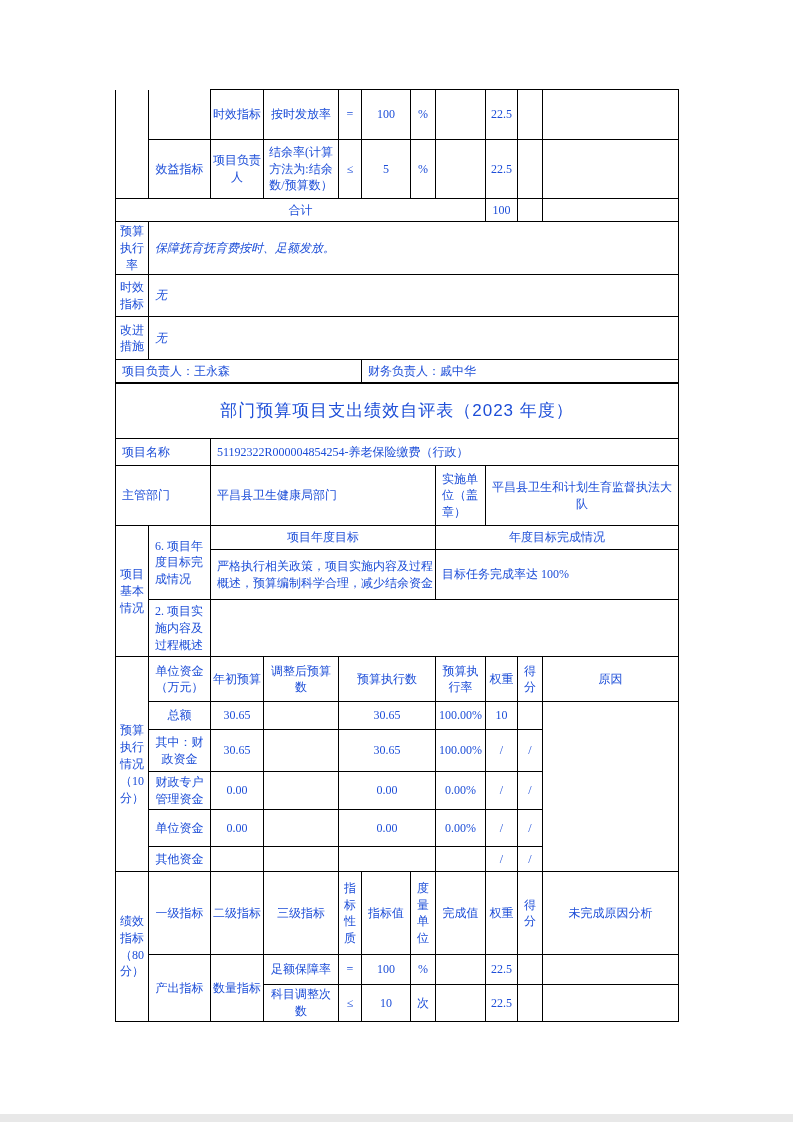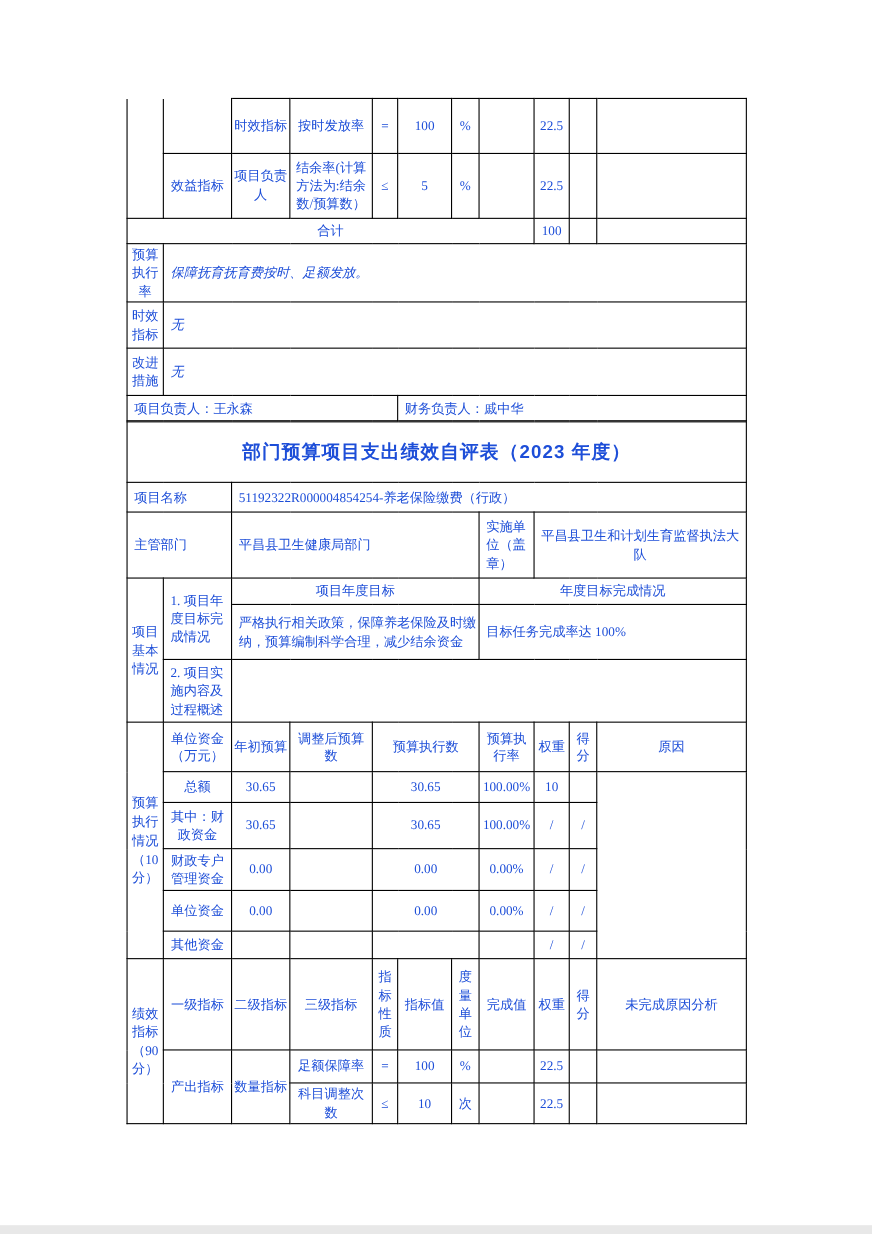--- a/index.html
+++ b/index.html
@@ -13,21 +13,21 @@
   td {
     border:1px solid #000; font-size:12px; text-align:center;
     vertical-align:middle; padding:1px 2px; word-break:break-all;
     line-height:1.4; overflow:hidden;
   }
   td.left  { text-align:left; padding-left:6px; }
   td.ital  { font-style:italic; }
   td.no-top{ border-top:none; }
   .title-cell {
     font-family:"Liberation Sans","DejaVu Sans",sans-serif;
-    font-size:17px; font-weight:bold; letter-spacing:1px;
+    font-size:17px; font-weight:normal; letter-spacing:1px;
   }
   .pageno {
     position:absolute; top:1025px; left:0; width:793px;
     text-align:center; font-size:12px;
     font-family:"Liberation Serif","DejaVu Serif",serif;
   }
 </style>
 </head>
 <body>
 
@@ -122,26 +122,26 @@
         <td colspan="9" class="left">51192322R000004854254-养老保险缴费（行政）</td>
       </tr>
       <tr style="height:60px">
         <td colspan="2" class="left">主管部门</td>
         <td colspan="5" class="left">平昌县卫生健康局部门</td>
         <td class="left">实施单位（盖章）</td>
         <td colspan="3">平昌县卫生和计划生育监督执法大队</td>
       </tr>
       <tr style="height:24px">
         <td rowspan="3">项目基本情况</td>
-        <td rowspan="2" class="left">1. 项目年度目标完成情况</td>
+        <td rowspan="2" class="left">6. 项目年度目标完成情况</td>
         <td colspan="5">项目年度目标</td>
         <td colspan="4">年度目标完成情况</td>
       </tr>
       <tr style="height:50px">
-        <td colspan="5" class="left">严格执行相关政策，保障养老保险及时缴纳，预算编制科学合理，减少结余资金</td>
+        <td colspan="5" class="left">严格执行相关政策，项目实施内容及过程概述，预算编制科学合理，减少结余资金</td>
         <td colspan="4" class="left">目标任务完成率达 100%</td>
       </tr>
       <tr style="height:57px">
         <td class="left">2. 项目实施内容及过程概述</td>
         <td colspan="9" class="left"></td>
       </tr>
       <tr style="height:45px">
         <td rowspan="6">预算执行情况（10 分）</td>
         <td>单位资金（万元）</td>
         <td>年初预算</td>
@@ -192,21 +192,21 @@
       <tr style="height:25px">
         <td>其他资金</td>
         <td></td>
         <td></td>
         <td colspan="3"></td>
         <td></td>
         <td>/</td>
         <td>/</td>
       </tr>
       <tr style="height:83px">
-        <td rowspan="3">绩效指标（90 分）</td>
+        <td rowspan="3">绩效指标（80 分）</td>
         <td>一级指标</td>
         <td>二级指标</td>
         <td>三级指标</td>
         <td>指标性质</td>
         <td>指标值</td>
         <td>度量单位</td>
         <td>完成值</td>
         <td>权重</td>
         <td>得分</td>
         <td>未完成原因分析</td>

